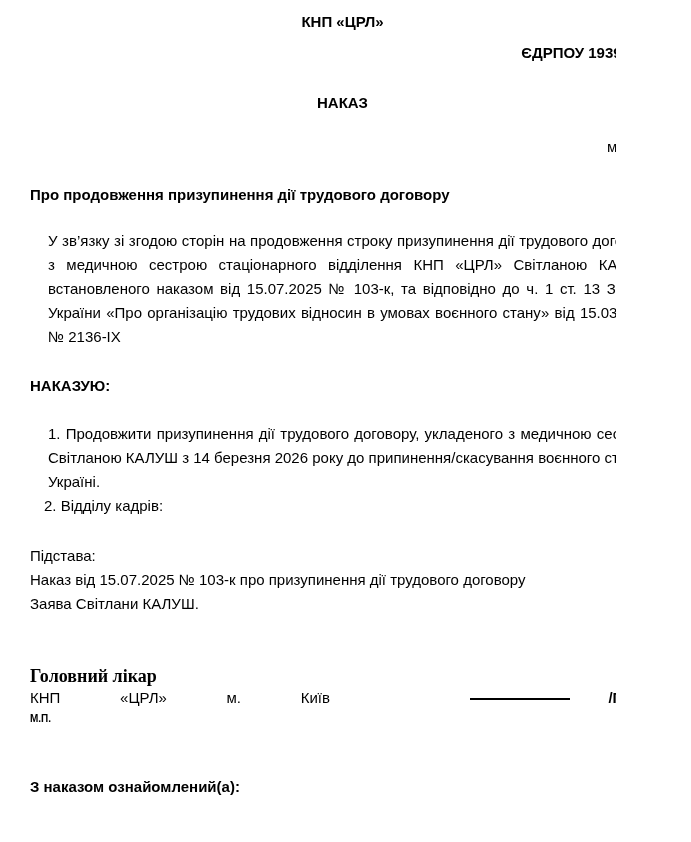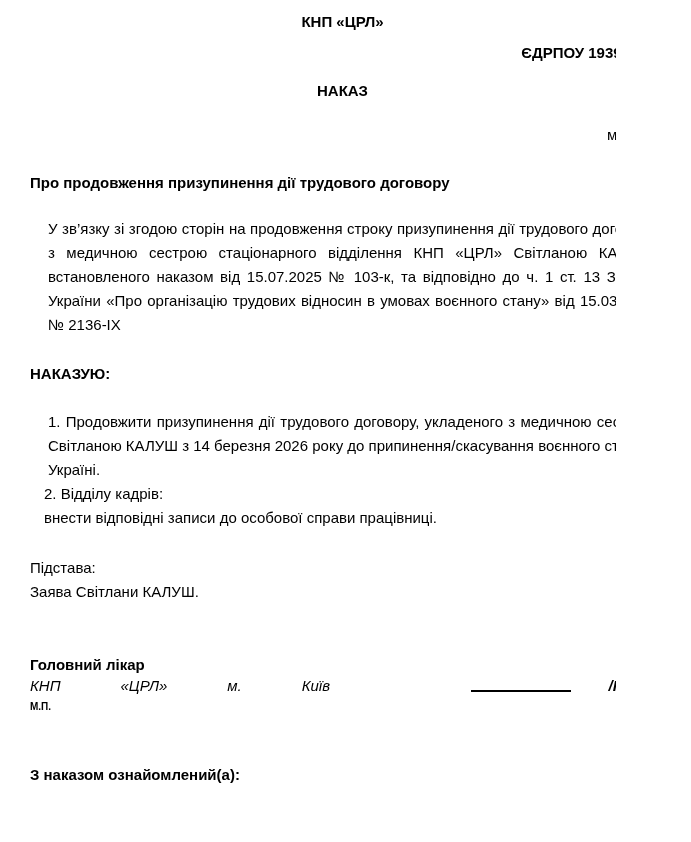--- a/index.html
+++ b/index.html
@@ -40,21 +40,21 @@
     text-align: right;
     font-size: 15px;
     font-weight: bold;
     margin-top: 11px;
     line-height: 20px;
   }
   .doc-kind {
     text-align: center;
     font-size: 15px;
     font-weight: bold;
-    margin-top: 18px;
+    margin-top: 30px;
     line-height: 20px;
   }
 
   
   .date-row {
     display: flex;
     align-items: baseline;
     margin-top: 24px;
     font-size: 15px;
     line-height: 20px;
@@ -98,31 +98,31 @@
     line-height: 24px;
     text-align: left;
     margin-top: 26px;
   }
 
   
   .sign-block {
     margin-top: 50px;
   }
   .sign-title {
-    font-size: 15px;
-    font-weight: bold;
-    line-height: 21px;
+    font-size: 18px;
+    font-weight: bold;
+    line-height: 21px;
+    font-family: Liberation Serif, serif;
   }
   .sign-line {
     position: relative;
     font-size: 15px;
     line-height: 21px;
     display: flex;
-    align-items: center;
-    font-style: italic;
+    align-items: flex-start;
   }
   .sign-org {
     width: 300px;
     text-align: justify;
     text-justify: inter-word;
     text-align-last: justify;
   }
   .sign-spacer { flex: 1 1 auto; }
   .blank-underline {
     display: inline-block;
@@ -168,24 +168,24 @@
     <div class="subject">Про продовження призупинення дії трудового договору</div>
 
     <div class="para">У зв’язку зі згодою сторін на продовження строку призупинення дії трудового договору з медичною сестрою стаціонарного відділення КНП «ЦРЛ» Світланою КАЛУШ, встановленого наказом від 15.07.2025 № 103-к, та відповідно до ч. 1 ст. 13 Закону України «Про організацію трудових відносин в умовах воєнного стану» від 15.03.2022 № 2136-IX</div>
 
     <div class="heading-bold">НАКАЗУЮ:</div>
 
     <div class="para">1. Продовжити призупинення дії трудового договору, укладеного з медичною сестрою Світланою КАЛУШ з 14 березня 2026 року до припинення/скасування воєнного стану в Україні.</div>
 
     <div class="block-left">2. Відділу кадрів:</div>
 
-    <div class="block-left">внести відповідні записи до особової справи працівниці.</div>
 
     <div class="basis">
       <div>Підстава:</div>
+      <div>Наказ від 15.07.2025 № 103-к про призупинення дії трудового договору</div>
       <div>Заява Світлани КАЛУШ.</div>
     </div>
 
     <div class="sign-block">
       <div class="sign-title">Головний лікар</div>
 
       <div class="sign-line">
         <span class="sign-org">КНП «ЦРЛ» м. Київ</span>
         <span class="sign-spacer"></span>
         <span class="blank-underline"></span>

